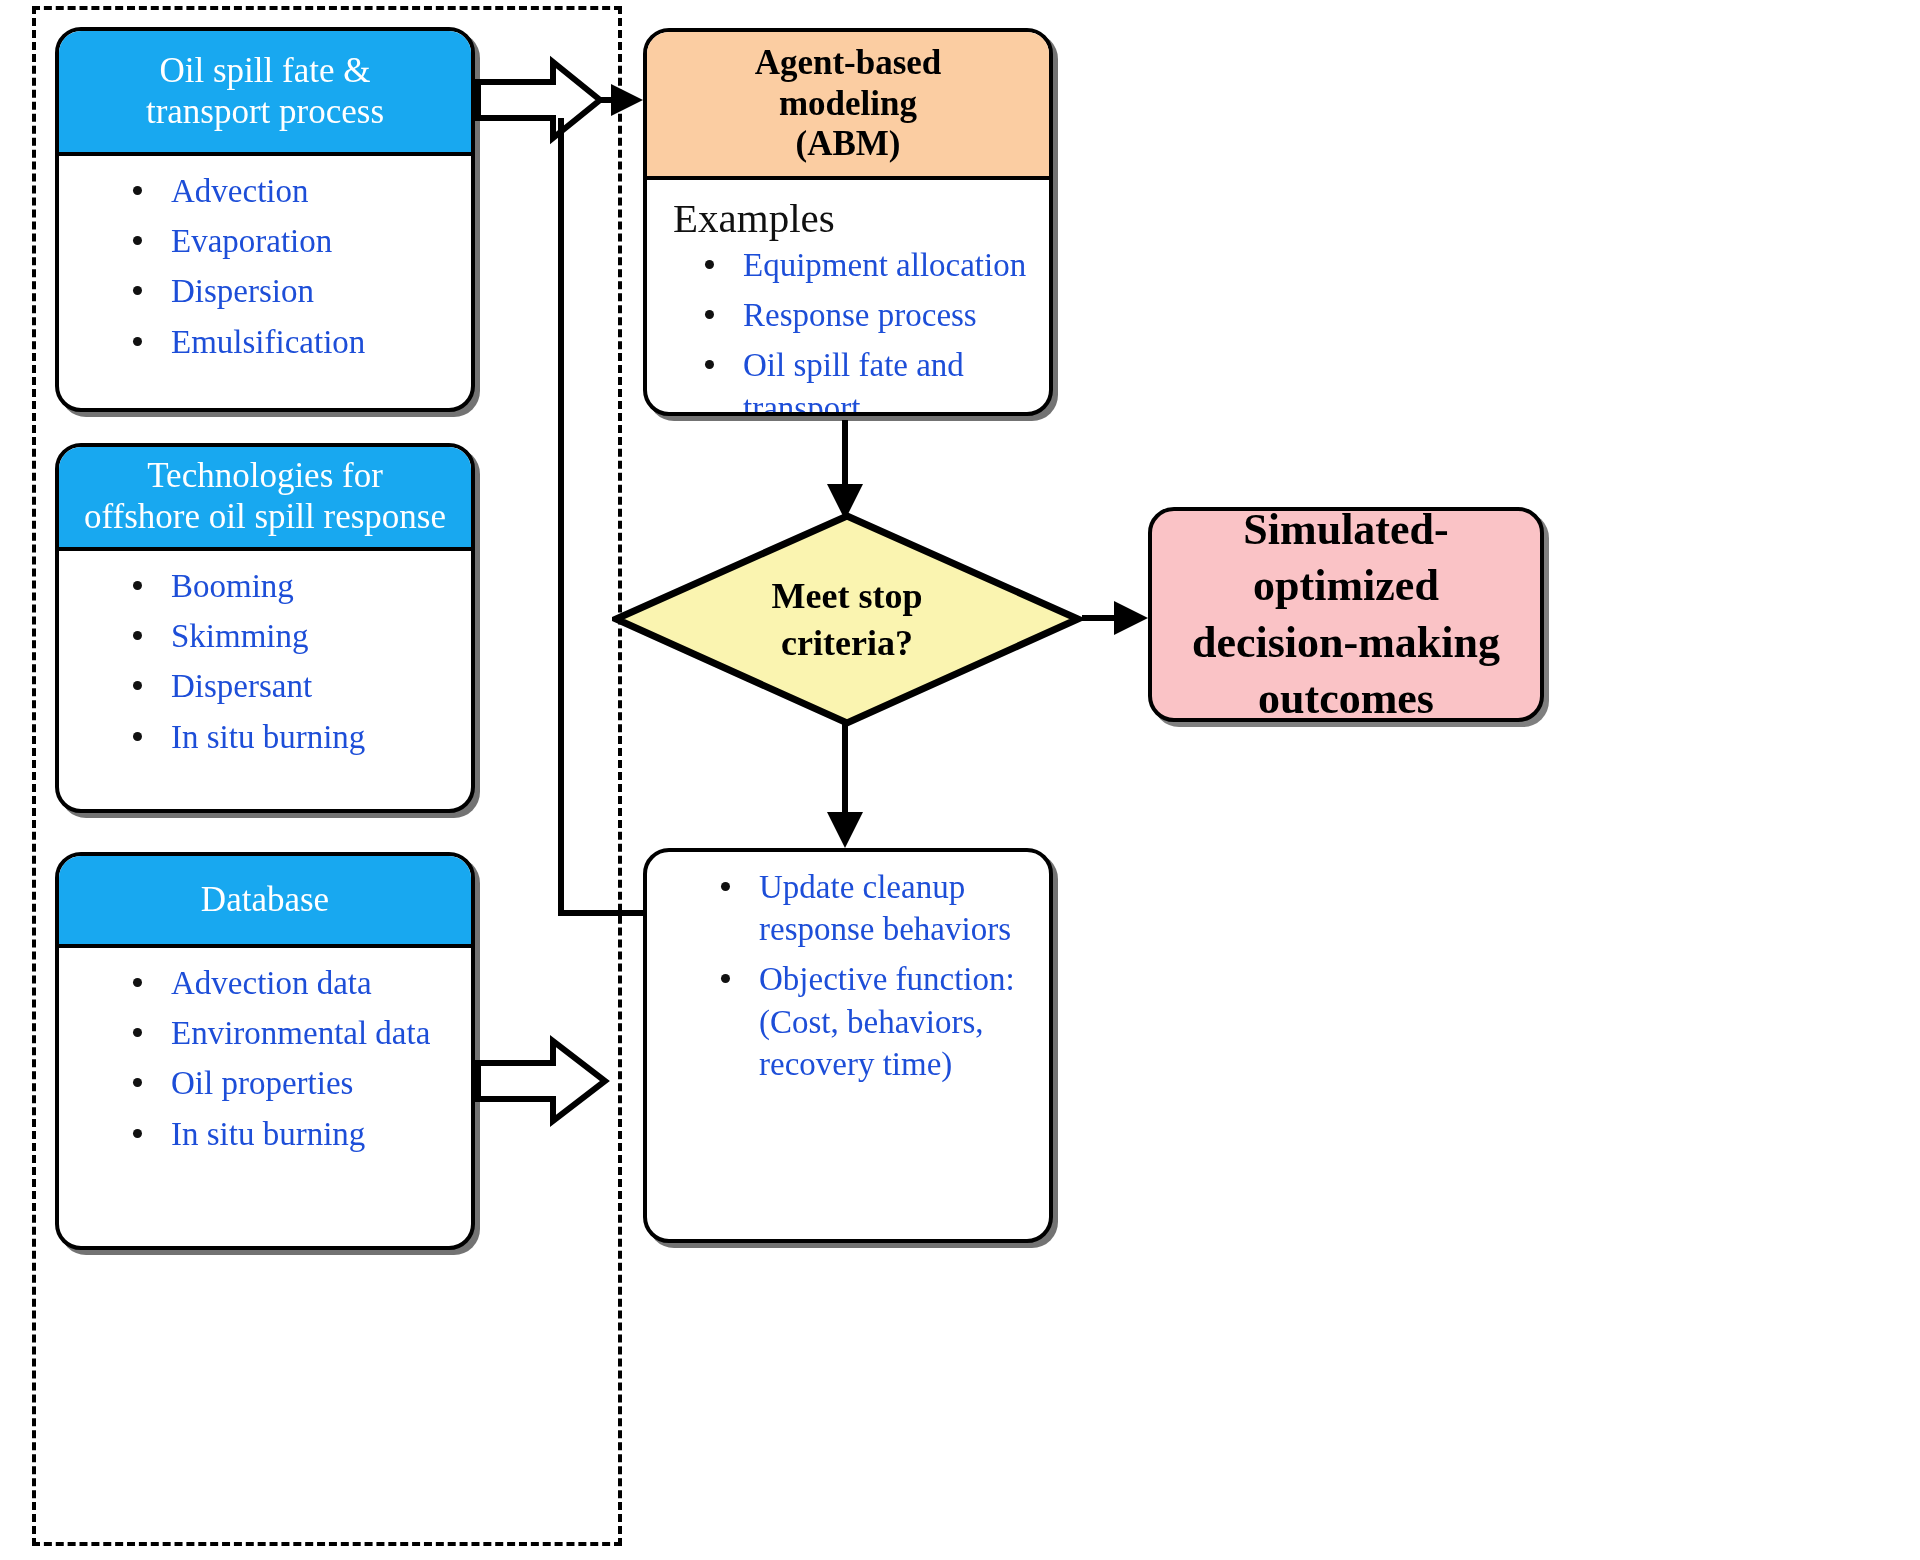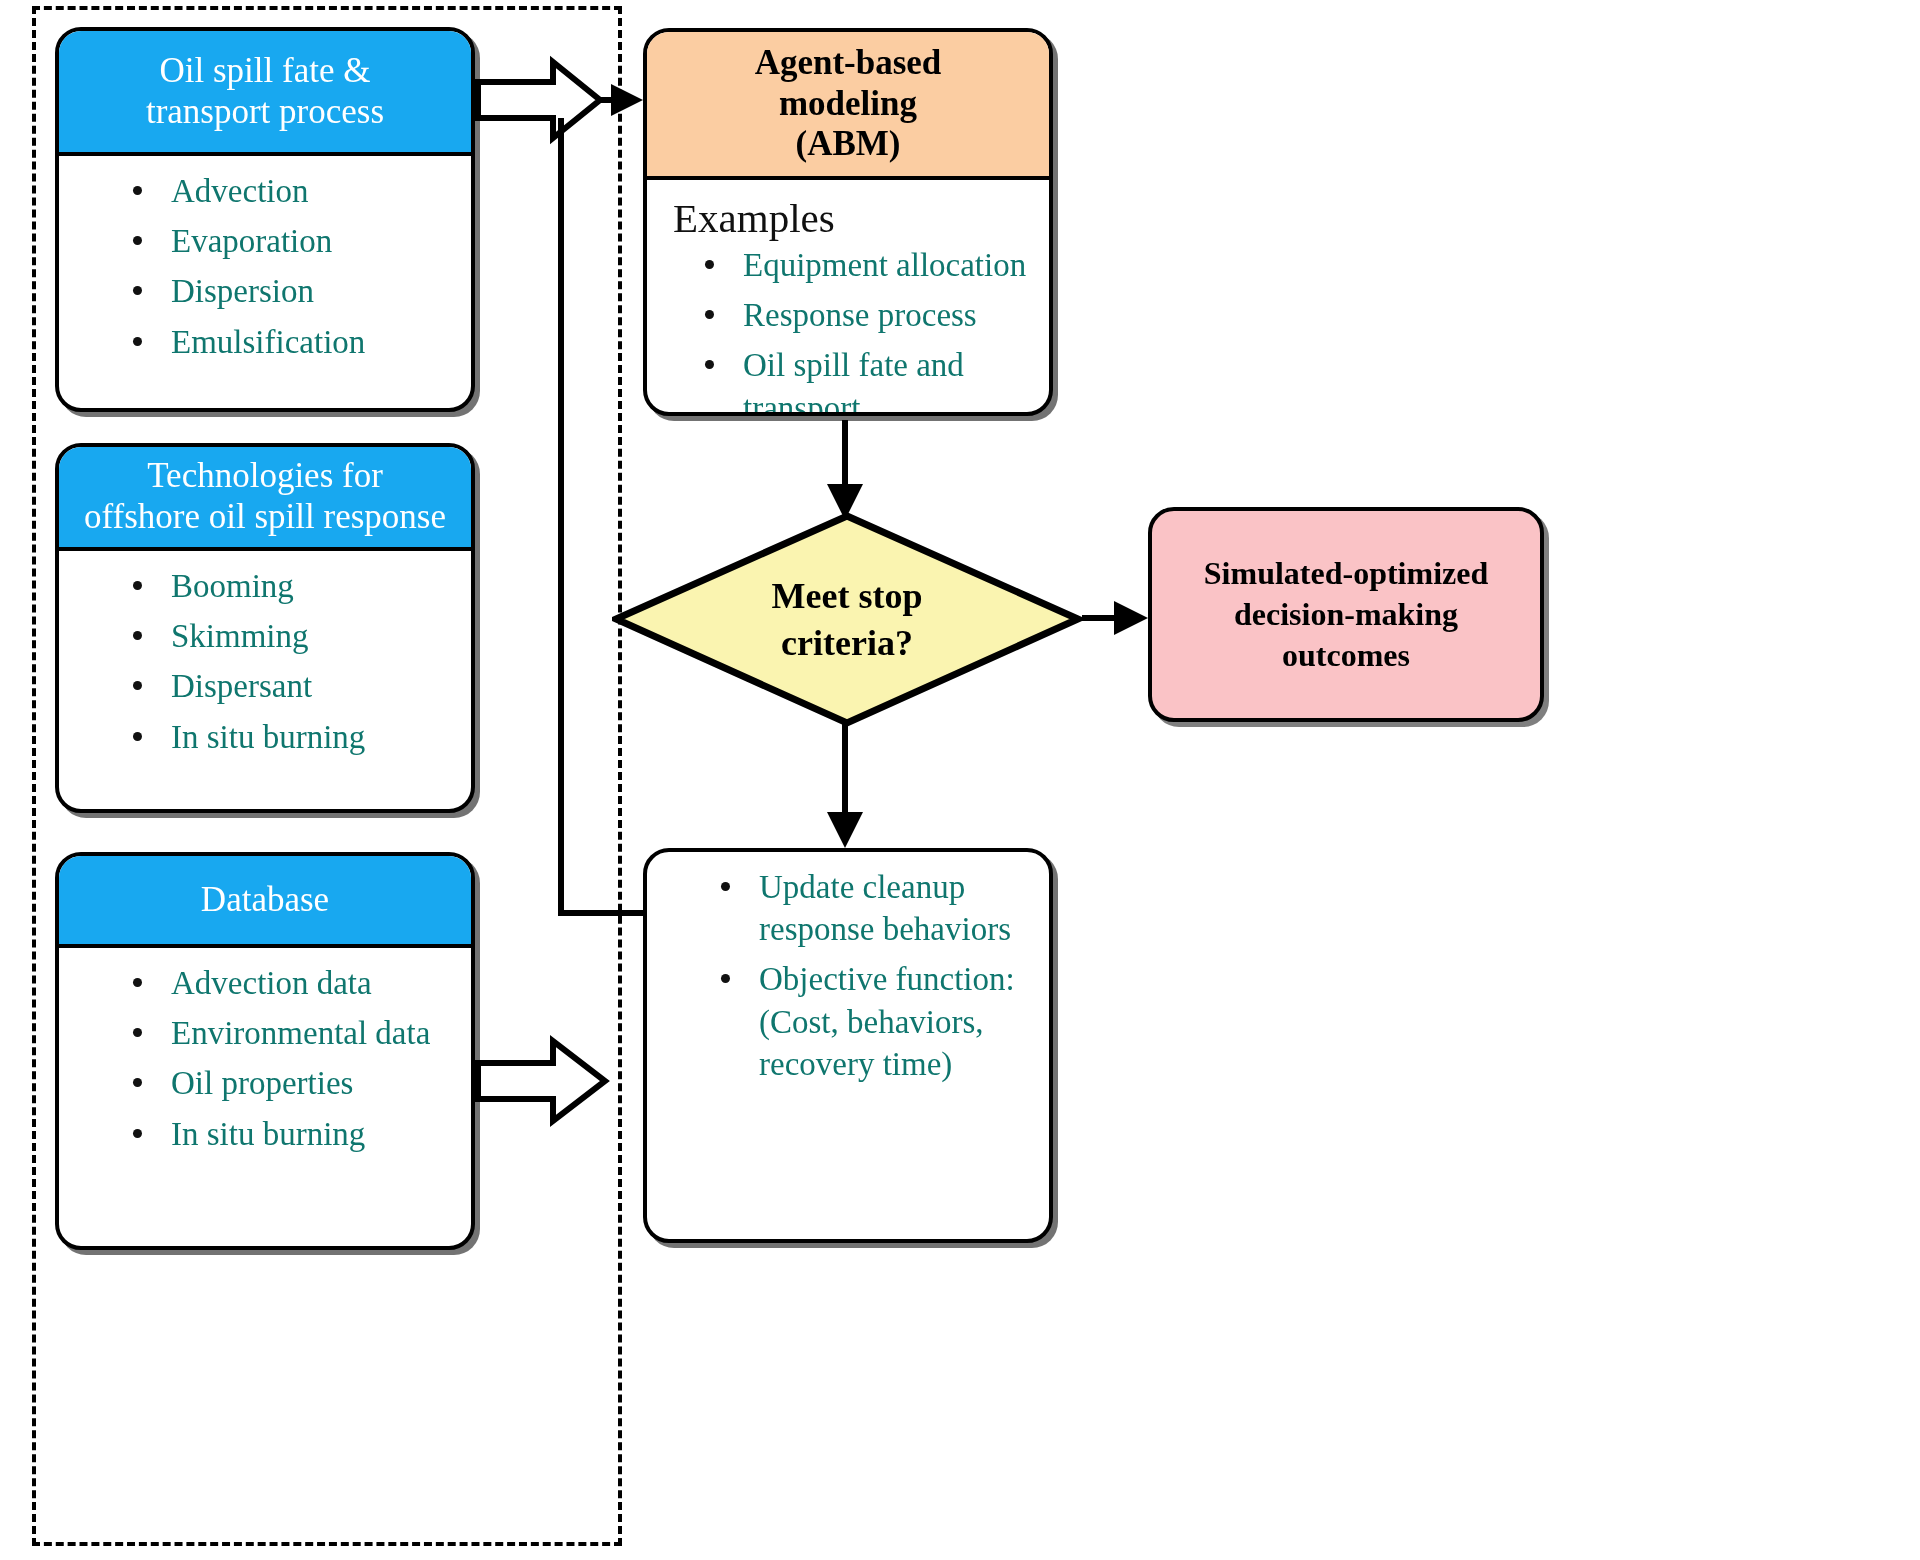--- a/index.html
+++ b/index.html
@@ -23,21 +23,21 @@
     text-align:center;line-height:1.16;
     border-bottom:4px solid #000;
   }
   .head-blue{background:#18A8F0;color:#ffffff;font-size:35px;}
   .head-orange{background:#FBCDA2;color:#000000;font-weight:bold;font-size:35px;}
   .head-blue.two-line,.head-orange.two-line{padding:8px 10px;}
 
   .card-body{padding:14px 10px 10px 34px;}
   ul.bullets{margin:0;padding:0 0 0 34px;list-style:none;}
   ul.bullets li{
-    position:relative;font-size:33px;line-height:1.28;color:#0f766e;
+    position:relative;font-size:33px;line-height:1.28;color:#1d4ed8;
     margin:0 0 8px 0;padding-left:44px;
   }
   ul.bullets li:before{
     content:"";position:absolute;left:6px;top:16px;
     width:9px;height:9px;border-radius:50%;background:#111;
   }
   .examples-label{font-size:41px;color:#111;margin:0 0 2px 8px;}
 
   
   #card-fate{left:55px;top:27px;width:420px;height:385px;}
@@ -50,21 +50,21 @@
   #card-abm{left:643px;top:28px;width:410px;height:388px;}
   #card-abm .card-head{height:148px;}
   #card-pso{left:643px;top:848px;width:410px;height:395px;}
   #card-pso .card-head{height:130px;}
 
   .pink-box{
     position:absolute;left:1148px;top:507px;width:396px;height:215px;
     background:#FAC3C6;border:4px solid #000;border-radius:26px;
     box-shadow:5px 5px 0 rgba(0,0,0,0.5);
     display:flex;align-items:center;justify-content:center;text-align:center;
-    font-weight:bold;font-size:32px;line-height:1.28;color:#000;
+    font-weight:bold;font-size:44px;line-height:1.28;color:#000;
     box-sizing:border-box;padding:6px 14px;
   }
 
   .diamond-wrap{position:absolute;left:612px;top:512px;width:470px;height:215px;}
   .diamond-label{
     position:absolute;inset:0;display:flex;align-items:center;justify-content:center;
     text-align:center;font-weight:bold;font-size:36px;line-height:1.3;color:#000;
     pointer-events:none;
   }
   svg.edges{position:absolute;left:0;top:0;width:1920px;height:1560px;}

